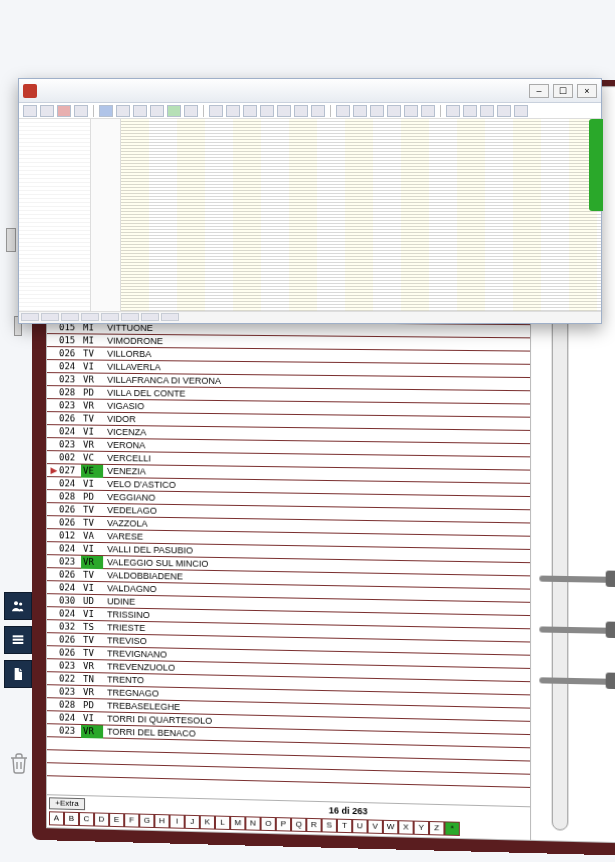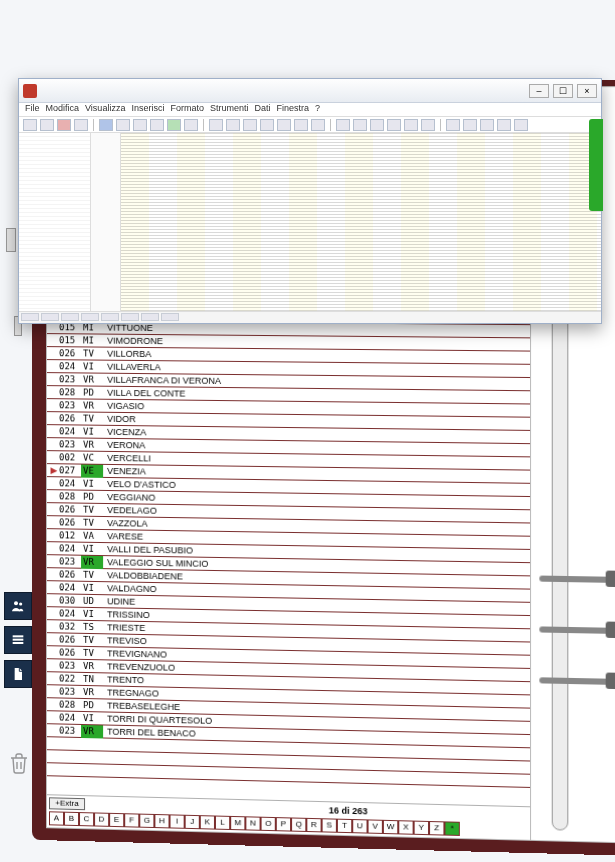--- a/index.html
+++ b/index.html
@@ -628,31 +628,20 @@
 <div class="float-win">
   <div class="fw-titlebar">
     <div class="fw-title-icon"></div>
     <div class="fw-title"></div>
     <div class="fw-winbtns">
       <span>–</span>
       <span>☐</span>
       <span>×</span>
     </div>
   </div>
-  <div class="fw-menubar" id="fw-menu">
-      <span>File</span>
-      <span>Modifica</span>
-      <span>Visualizza</span>
-      <span>Inserisci</span>
-      <span>Formato</span>
-      <span>Strumenti</span>
-      <span>Dati</span>
-      <span>Finestra</span>
-      <span>?</span>
-    </div>
   <div class="fw-toolbar" id="fw-tb">
       <div class="ico "></div>
       <div class="ico "></div>
       <div class="ico red"></div>
       <div class="ico "></div>
       <div class="sep"></div>
       <div class="ico blue"></div>
       <div class="ico "></div>
       <div class="ico "></div>
       <div class="ico "></div>

